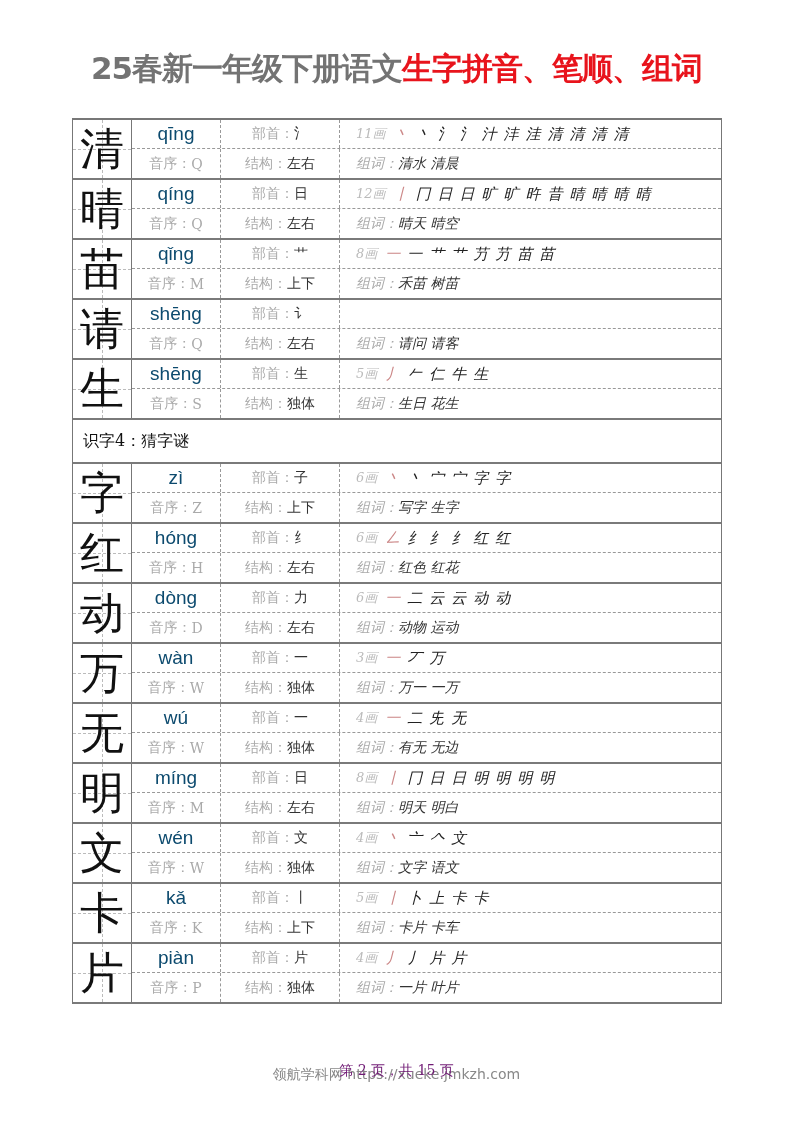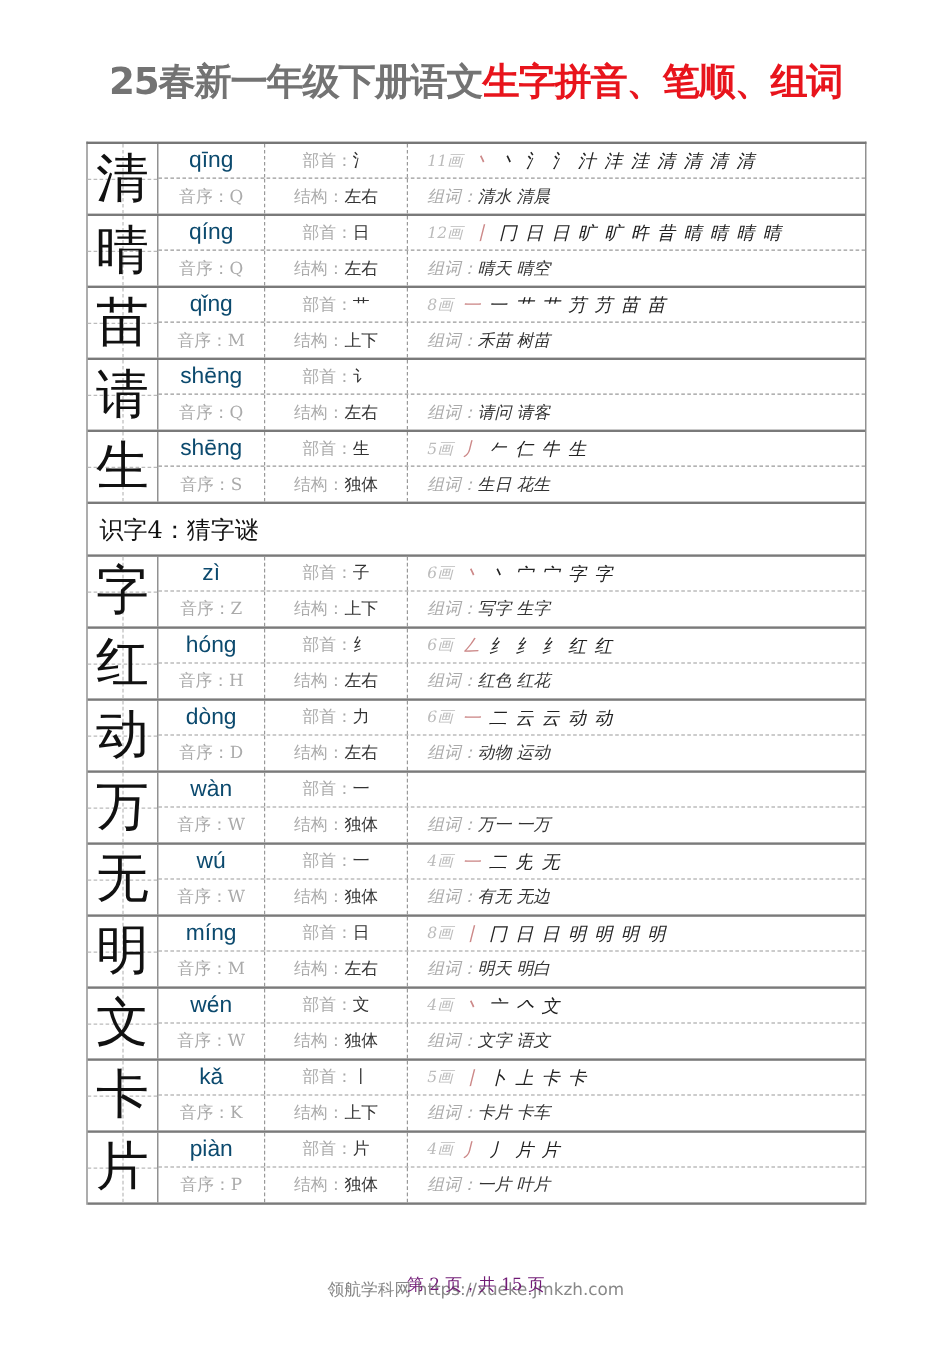--- a/index.html
+++ b/index.html
@@ -27,21 +27,21 @@
   .c1 { left:0; width:88px; justify-content:center; border-right:1px dashed #999; }
   .c2 { left:89px; width:118px; justify-content:center; border-right:1px dashed #999;text-align:right; }
   .c3 { left:216px; right:0; padding-left:8px;font-style:italic; }
   .pinyin { font-family:"Liberation Sans", sans-serif; font-size:19px; color:#0c4a6e; }
   .lbl { color:#aaa; }
   .val { color:#333; }
   .strokes-n { color:#bbb; margin-right:8px; font-size:13px; }
   .stroke { color:#222; margin-right:7px; font-size:15px; }
   .stroke.faint { color:#c88; }
   .section { height:42px; border-bottom:2px solid #7a7a7a; display:flex; align-items:center;
-             padding-left:10px; font-size:20px; color:#111; }
+             padding-left:10px; font-size:16px; color:#111; }
   .footer { position:absolute; top:1066px; left:0; width:793px; text-align:center;
             font-size:14px; color:#888; font-family:"DejaVu Sans", sans-serif; }
   .footer .pg { position:absolute; left:0; top:-4px; width:793px; text-align:center;
                 color:#701a75; font-family:"DejaVu Serif", serif; }
 </style>
 </head>
 <body>
 
 <div class="title">
   <span class="black">25春新一年级下册语文</span><span class="red">生字拼音、笔顺、组词</span>
@@ -351,20 +351,24 @@
     </div>
     <div class="rows">
       <div class="row top">
         <div class="cell c1">
               <span class="pinyin">wàn</span>
             </div>
         <div class="cell c2">
               <span class="lbl">部首：</span>
               <span class="val">一</span>
             </div>
+        <div class="cell c3">
+              <span class="strokes-n">3画</span>
+              <span class="strokes-list"><span class="stroke faint">一</span><span class="stroke">丆</span><span class="stroke">万</span></span>
+            </div>
       </div>
       <div class="row">
         <div class="cell c1">
               <span class="lbl">音序：</span>
               <span class="lbl">W</span>
             </div>
         <div class="cell c2">
               <span class="lbl">结构：</span>
               <span class="val">独体</span>
             </div>

